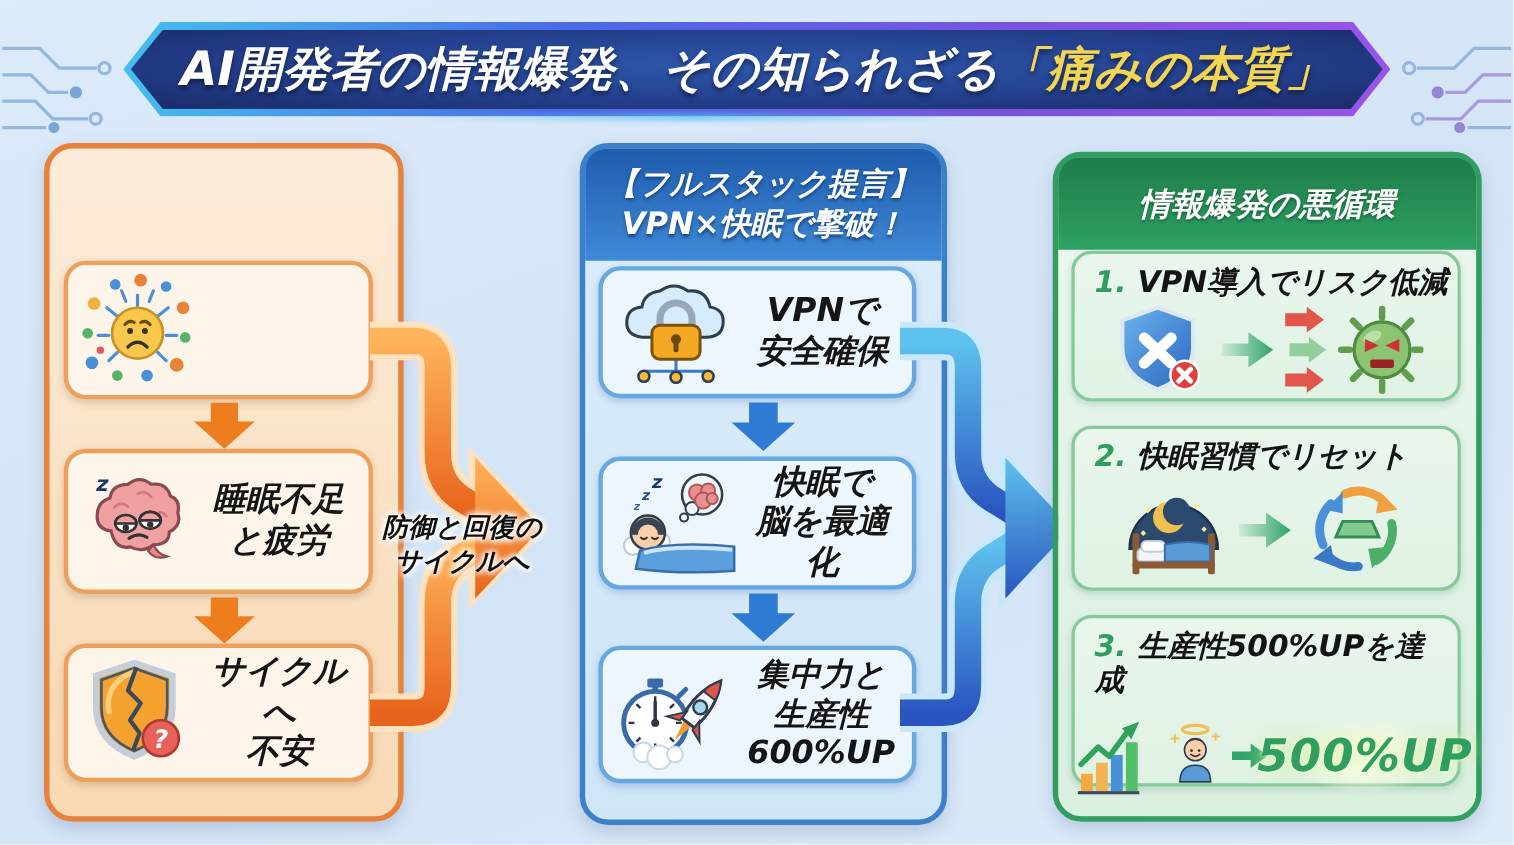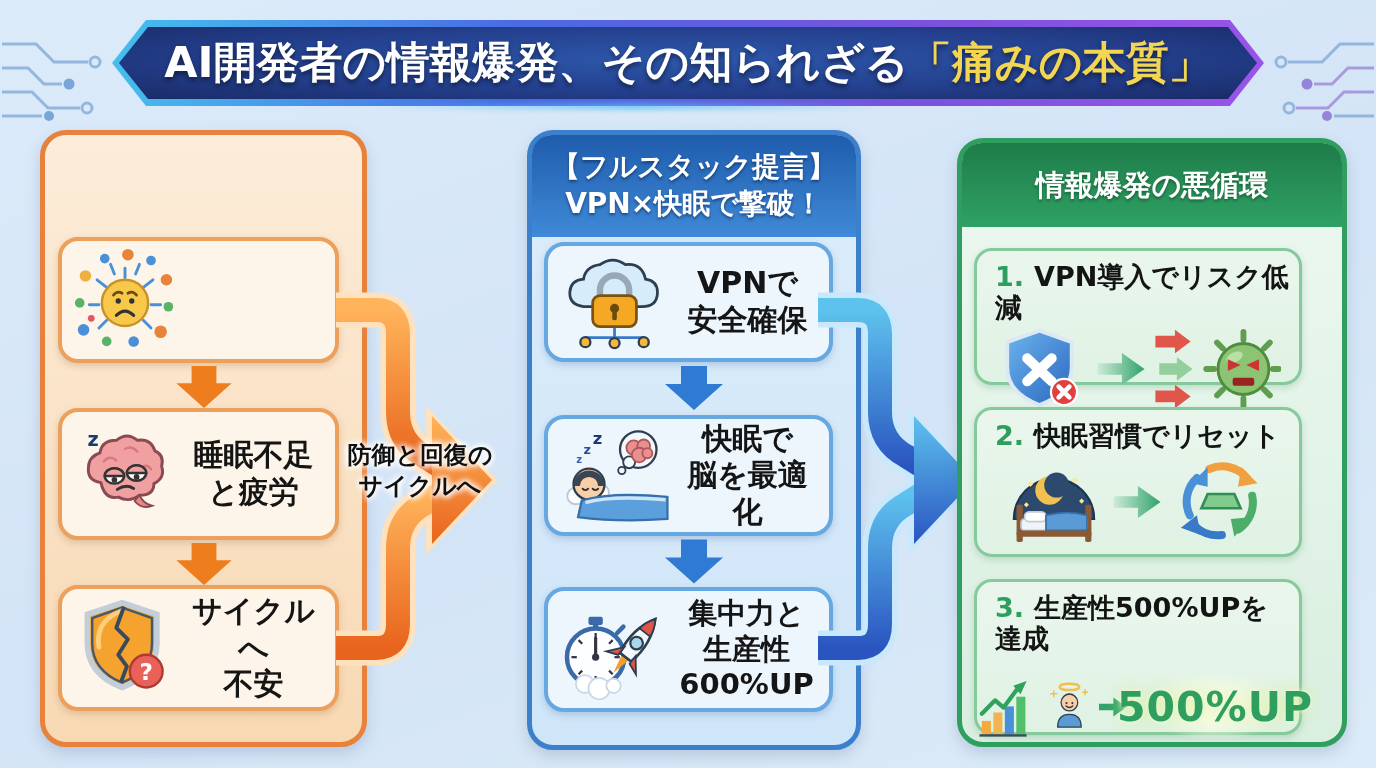--- a/index.html
+++ b/index.html
@@ -1,18 +1,18 @@
 <!DOCTYPE html>
 <html><head>
 <meta charset="utf-8">
 <style>
   html,body{margin:0;padding:0;}
   body{font-family:"DejaVu Sans","Liberation Sans",sans-serif;font-weight:700;}
   .stage{position:relative;width:1376px;height:768px;overflow:hidden;
-         background:linear-gradient(160deg,#dcebfa 0%,#d3e4f6 55%,#dcebf8 100%);}
+         background:linear-gradient(160deg,#dcebfa 0%,#d3e4f6 55%,#dcebf8 100%);font-style:italic;}
   .abs{position:absolute;}
   .pre{white-space:pre-line;}
 
   
   .banner{left:112px;top:20px;width:1152px;height:86px;}
   .banner-outer{position:absolute;inset:0;
     background:linear-gradient(100deg,#45c0ee 0%,#4a6ae4 35%,#7a52dc 70%,#9a54e8 100%);
     clip-path:polygon(34px 0,calc(100% - 34px) 0,100% 50%,calc(100% - 34px) 100%,34px 100%,0 50%);
     filter:drop-shadow(0 4px 8px rgba(40,60,140,.35));}
   .banner-inner{position:absolute;inset:7px;
@@ -45,23 +45,23 @@
 
   
   .card{position:absolute;display:flex;align-items:center;gap:4px;padding:4px 10px;box-sizing:border-box;
     border-radius:20px;box-shadow:0 3px 7px rgba(140,100,60,.25);}
   .col-pain .card{left:13px;width:281px;background:#fdf5e9;border:4px solid #eda05c;}
   .col-sol  .card{left:12px;width:289px;background:#eef6fd;border:4px solid #66a8e2;box-shadow:0 3px 7px rgba(60,100,160,.25);}
   .card-label{flex:1;text-align:center;font-size:30px;line-height:1.22;color:#151515;}
   .card-icon{flex:0 0 auto;}
 
   
-  .step-card{position:absolute;left:12px;width:328px;box-sizing:border-box;border-radius:18px;
+  .step-card{position:absolute;left:12px;width:354px;box-sizing:border-box;border-radius:18px;
     background:linear-gradient(180deg,#eaf6ec,#dff2e4);border:3px solid #86c99c;
-    box-shadow:0 3px 7px rgba(60,130,90,.22);margin-top:20px;}
+    box-shadow:0 3px 7px rgba(60,130,90,.22);}
   .step-title{padding:10px 6px 0 18px;font-size:27px;color:#141414;line-height:1.15;}
   .step-num{color:#2e9e5e;margin-right:10px;}
   .step-row{display:flex;align-items:center;justify-content:center;gap:10px;}
 
   .up-badge{position:relative;width:168px;height:88px;display:flex;align-items:center;justify-content:center;
     background:radial-gradient(closest-side,rgba(250,253,233,.97) 30%,rgba(250,253,233,0) 80%);}
   .up-badge span{font-size:41px;color:#2f9f60;letter-spacing:1px;
     text-shadow:0 0 16px rgba(214,240,150,.95),0 0 4px #ffffff;}
 
   
@@ -198,21 +198,21 @@
       <path d="M0 30 H40 Q62 30 62 54 V132 Q62 162 88 176 L104 186"></path>
       <path d="M0 368 H40 Q62 368 62 344 V268 Q62 238 88 224 L104 214"></path>
     </g>
     <polygon points="90,126 162,200 90,274" fill="#ffe2bd"></polygon>
     <g fill="none" stroke="url(#og)" stroke-width="24">
       <path d="M0 30 H40 Q62 30 62 54 V132 Q62 162 88 176 L104 186"></path>
       <path d="M0 368 H40 Q62 368 62 344 V268 Q62 238 88 224 L104 214"></path>
     </g>
     <polygon points="96,136 156,200 96,264" fill="url(#og)"></polygon>
   </svg>
-  <div class="abs flow-label pre" style="left:342px;top:440px;width:156px">防御と回復の
+  <div class="abs flow-label pre" style="left:342px;top:464px;width:156px">防御と回復の
 サイクルへ</div>
 
   <section class="abs col col-sol">
     <header class="col-head pre">【フルスタック提言】
 VPN×快眠で撃破！</header>
 
     <div class="card" style="top:107px;height:120px">
       <svg class="card-icon" width="114" height="104" viewBox="0 0 125 110">
         <path d="M28 60 Q12 58 13 44 Q14 31 28 30 Q30 16 46 14 Q60 4 74 14 Q92 12 96 30 Q110 32 109 46 Q108 60 92 60 Z" fill="#d6ecfa" stroke="#2c3e50" stroke-width="3"></path>
         <g stroke="#3a78c8" stroke-width="3" fill="none">

